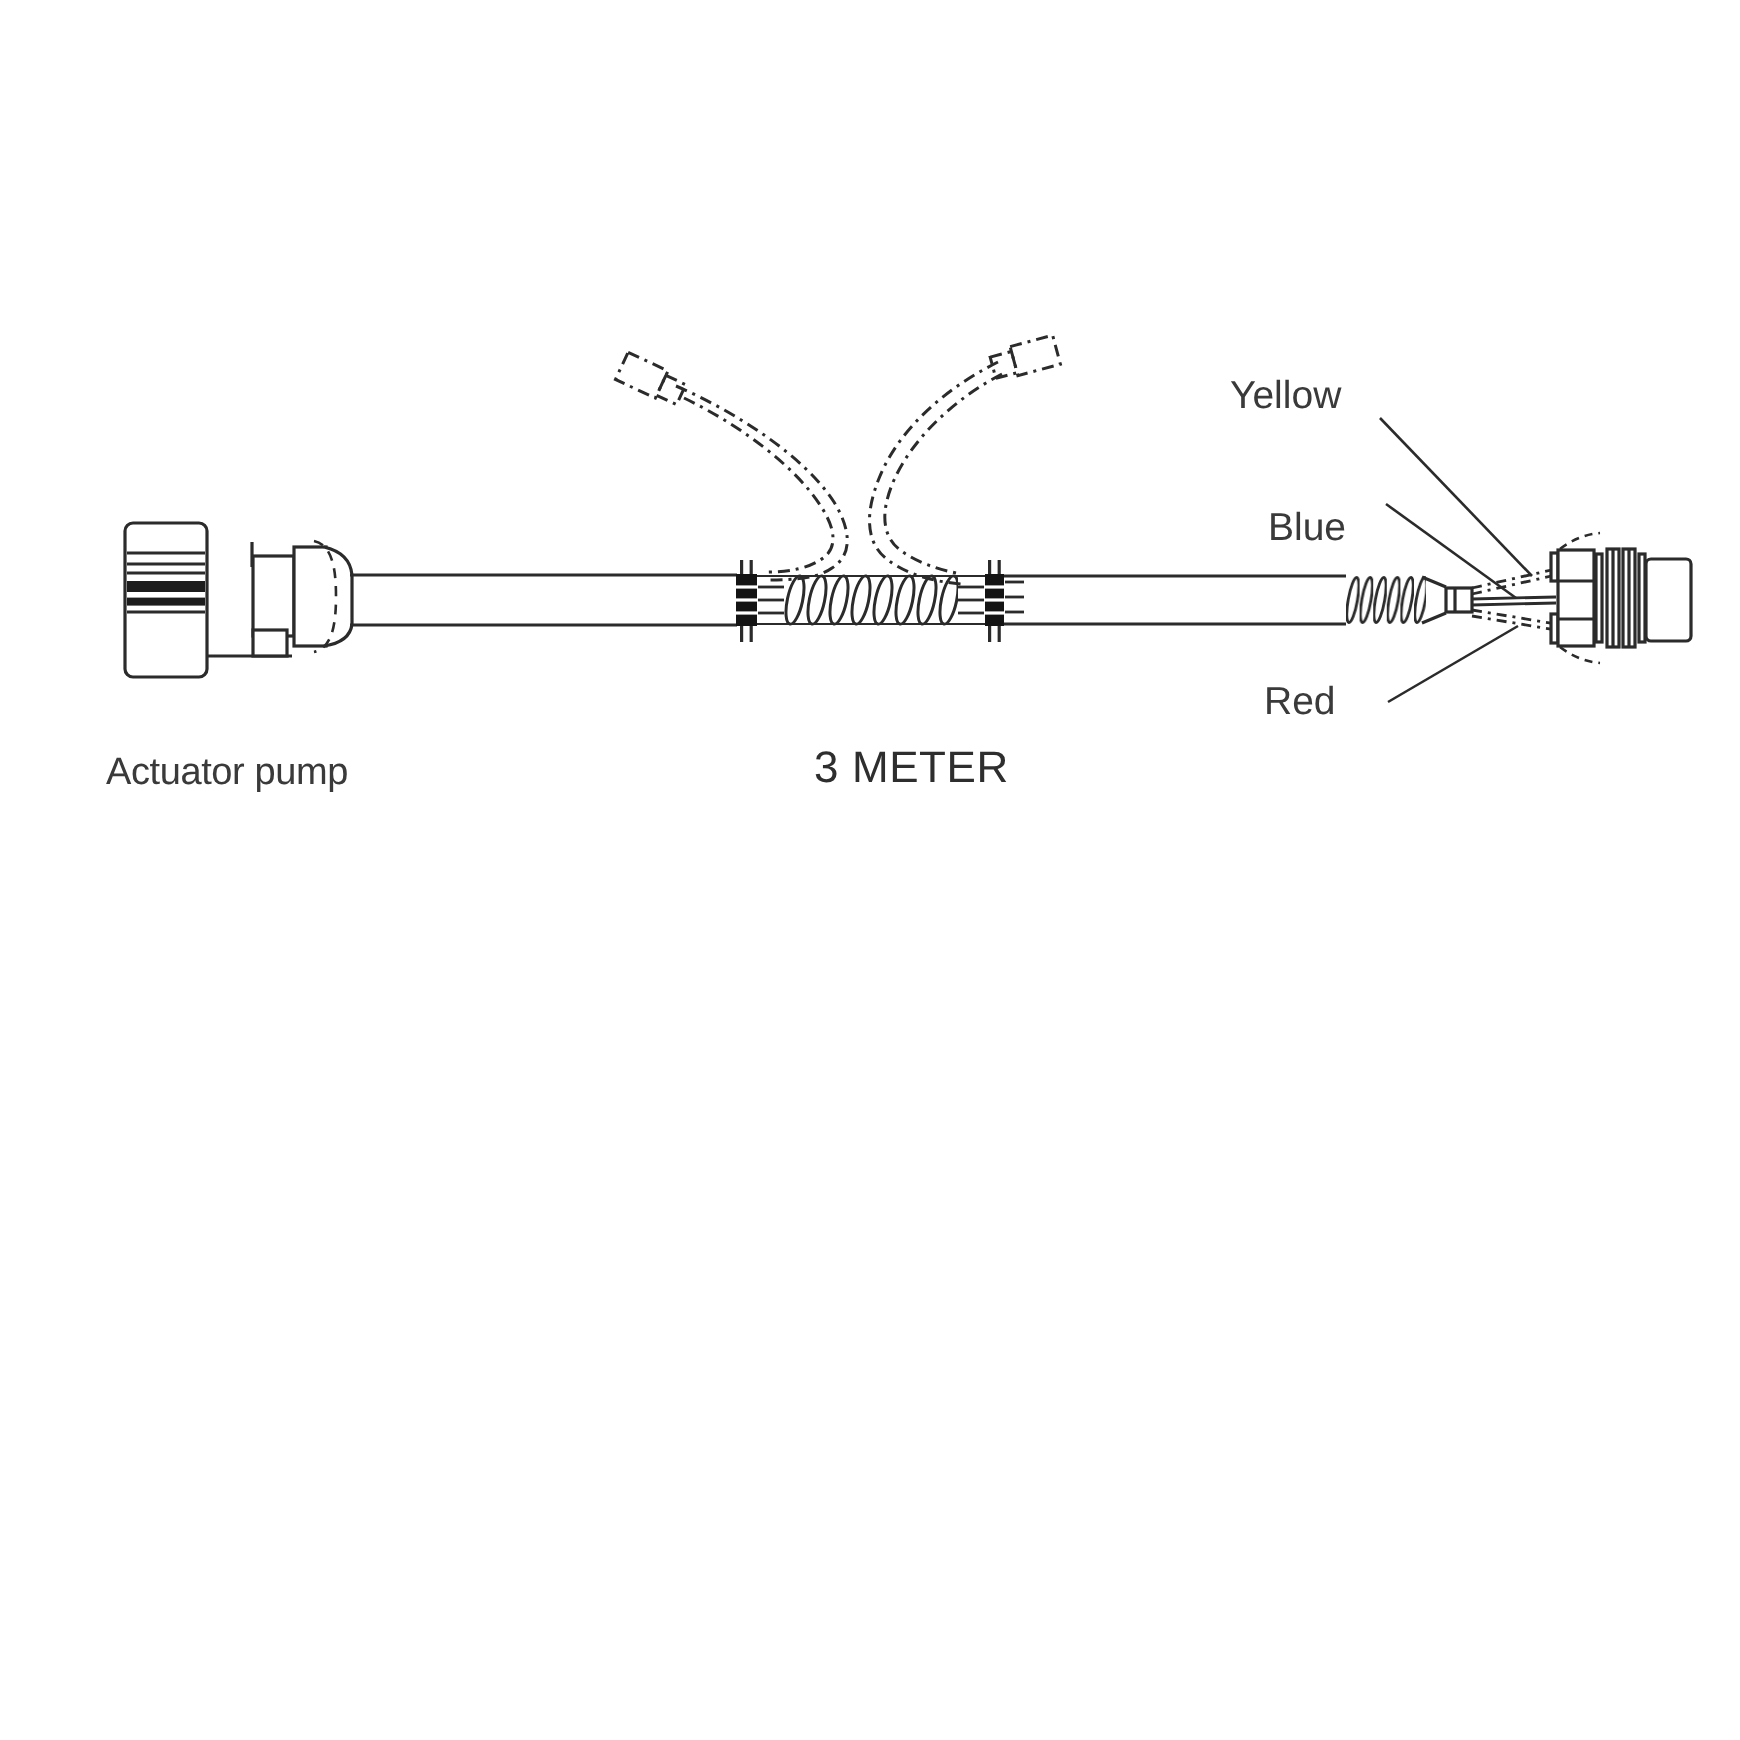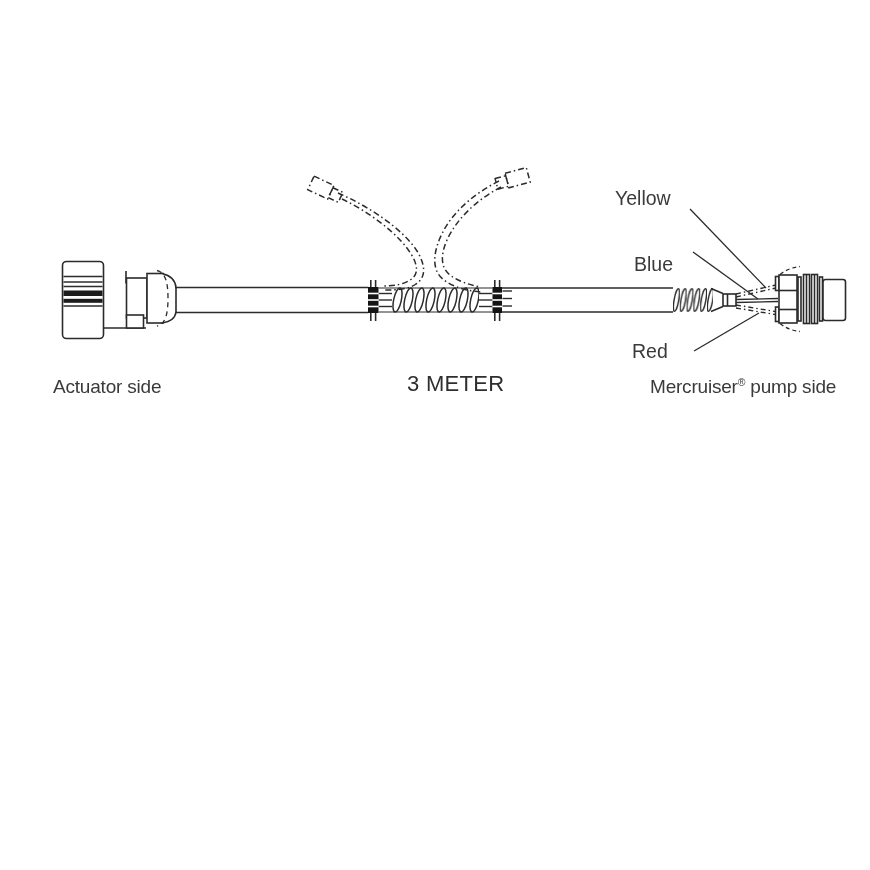--- a/index.html
+++ b/index.html
@@ -173,17 +173,16 @@
         <rect x="823" y="279.5" width="22.5" height="41" rx="2.5" fill="#ffffff"></rect>
       </g>
 
     </g>
   </svg>
 
   <div class="lbl lbl-yellow">Yellow</div>
   <div class="lbl lbl-blue">Blue</div>
   <div class="lbl lbl-red">Red</div>
 
-  <div class="lbl lbl-actuator">Actuator side</div>
+  <div class="lbl lbl-actuator">Actuator pump</div>
   <div class="lbl lbl-meter">3 METER</div>
-  <div class="lbl lbl-pump"><span>Mercruiser</span><sup>®</sup><span> pump side</span></div>
 
 </div>
 
 </body></html>

